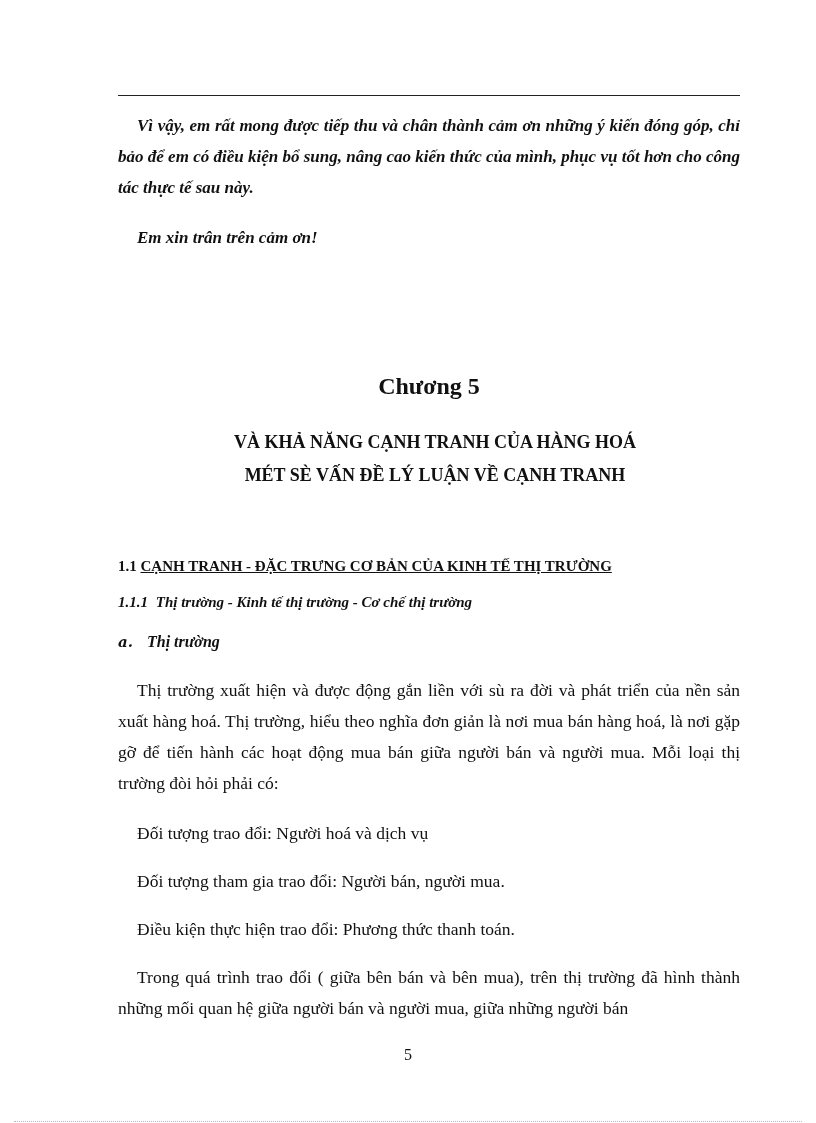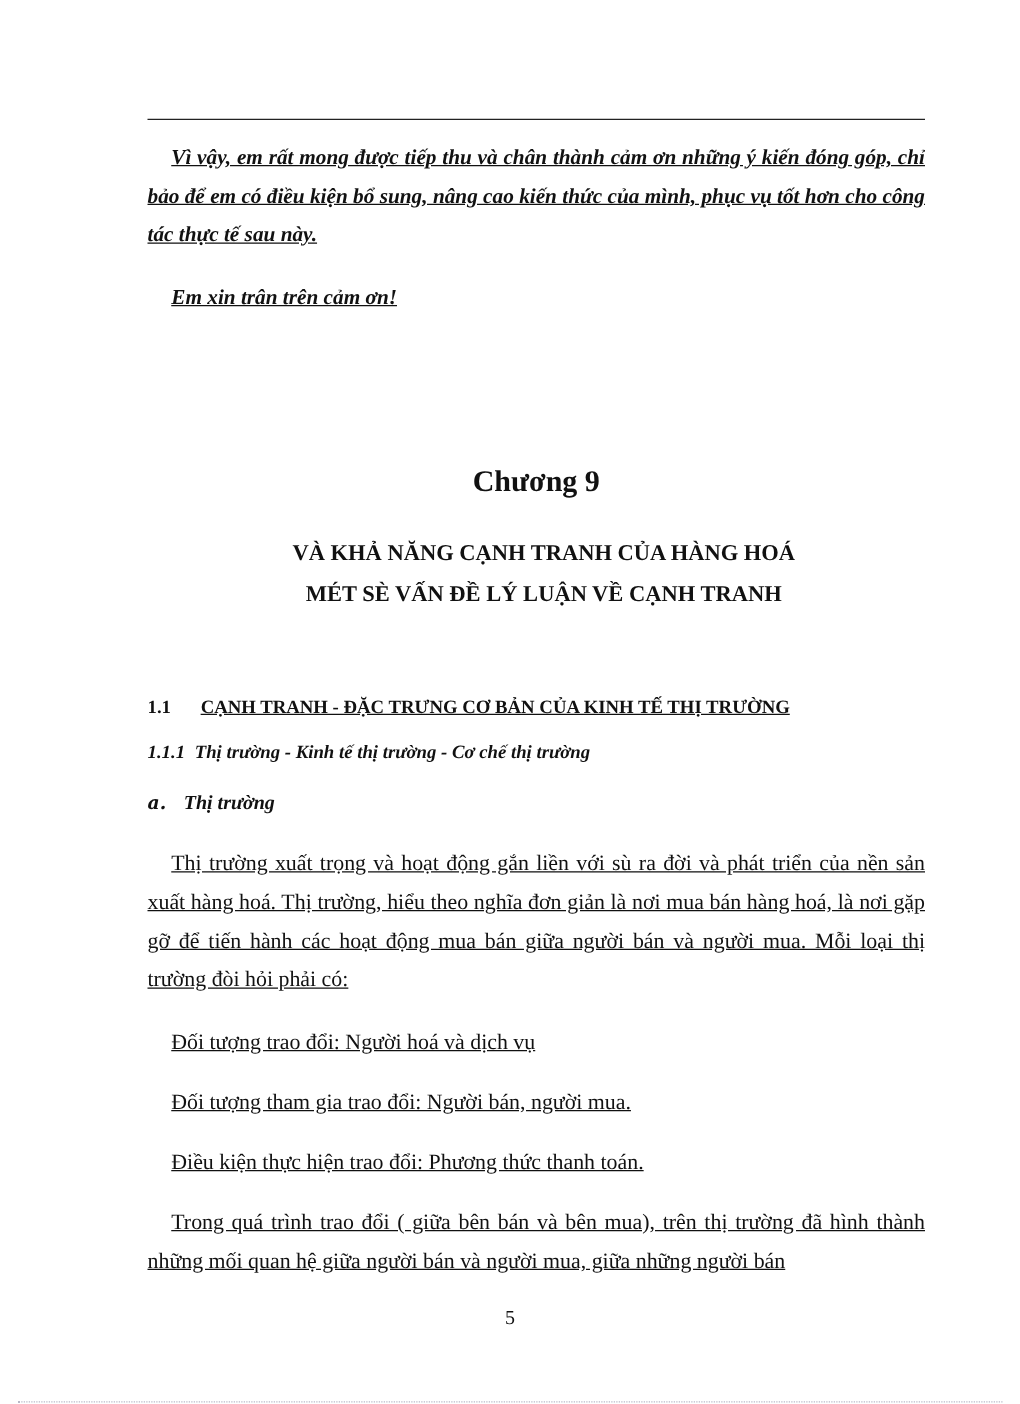--- a/index.html
+++ b/index.html
@@ -24,21 +24,20 @@
       border-top: 1px solid #222;
     }
     .para {
       position: absolute;
       left: 118px;
       width: 622px;
       font-size: 17.5px;
       line-height: 31px;
       text-align: justify;
       margin: 0;
-      text-decoration: underline;
     }
     .para.indent { text-indent: 19px; }
     .bold-italic {
       font-weight: bold;
       font-style: italic;
       font-size: 17px;
     }
     .chapter-title {
       position: absolute;
       left: 118px;
@@ -64,21 +63,21 @@
     .chapter-subtitle div { white-space: nowrap; }
     .h1 {
       position: absolute;
       left: 118px;
       top: 555px;
       font-size: 15px;
       line-height: 22px;
       white-space: nowrap;
       margin: 0;
     }
-    .h1 .num { margin-right: 20px; }
+    .h1 .num { margin-right: 0; }
     .h1 .title { text-decoration: underline; }
     .h2 {
       position: absolute;
       left: 118px;
       top: 591px;
       font-size: 15px;
       line-height: 22px;
       font-style: italic;
       white-space: nowrap;
       margin: 0;
@@ -115,21 +114,21 @@
   </style>
 </head>
 <body>
 
 <div class="header-rule"></div>
 
 <p class="para indent bold-italic" style="top:110px;">Vì vậy, em rất mong được tiếp thu và chân thành cảm ơn những ý kiến đóng góp, chỉ bảo để em có điều kiện bổ sung, nâng cao kiến thức của mình, phục vụ tốt hơn cho công tác thực tế sau này.</p>
 
 <p class="para indent bold-italic" style="top:222px;">Em xin trân trên cảm ơn!</p>
 
-<h1 class="chapter-title">Chương 9</h1>
+<h1 class="chapter-title">Chương 5</h1>
 
 <div class="chapter-subtitle">
   <div>VÀ KHẢ NĂNG CẠNH TRANH CỦA HÀNG HOÁ</div>
   <div>MÉT SÈ VẤN ĐỀ LÝ LUẬN VỀ CẠNH TRANH</div>
 </div>
 
 <h2 class="h1">
   <span class="num">1.1</span>
   <span class="title">CẠNH TRANH - ĐẶC TRƯNG CƠ BẢN CỦA KINH TẾ THỊ TRƯỜNG</span>
 </h2>
@@ -137,21 +136,21 @@
 <h3 class="h2">
   <span class="num">1.1.1</span>
   <span class="title">Thị trường - Kinh tế thị trường - Cơ chế thị trường</span>
 </h3>
 
 <h4 class="h3">
   <span class="letter">a.</span>
   <span class="title">Thị trường</span>
 </h4>
 
-<p class="para indent" style="top:675px;">Thị trường xuất trọng và hoạt động gắn liền với sù ra đời và phát triển của nền sản xuất hàng hoá. Thị trường, hiểu theo nghĩa đơn giản là nơi mua bán hàng hoá, là nơi gặp gỡ để tiến hành các hoạt động mua bán giữa người bán và người mua. Mỗi loại thị trường đòi hỏi phải có:</p>
+<p class="para indent" style="top:675px;">Thị trường xuất hiện và được động gắn liền với sù ra đời và phát triển của nền sản xuất hàng hoá. Thị trường, hiểu theo nghĩa đơn giản là nơi mua bán hàng hoá, là nơi gặp gỡ để tiến hành các hoạt động mua bán giữa người bán và người mua. Mỗi loại thị trường đòi hỏi phải có:</p>
 
 <p class="para indent" style="top:818px;">Đối tượng trao đổi: Người hoá và dịch vụ</p>
 
 <p class="para indent" style="top:866px;">Đối tượng tham gia trao đổi: Người bán, người mua.</p>
 
 <p class="para indent" style="top:914px;">Điều kiện thực hiện trao đổi: Phương thức thanh toán.</p>
 
 <p class="para indent" style="top:962px;">Trong quá trình trao đổi ( giữa bên bán và bên mua), trên thị trường đã hình thành những mối quan hệ giữa người bán và người mua, giữa những người bán</p>
 
 <div class="page-number">5</div>

